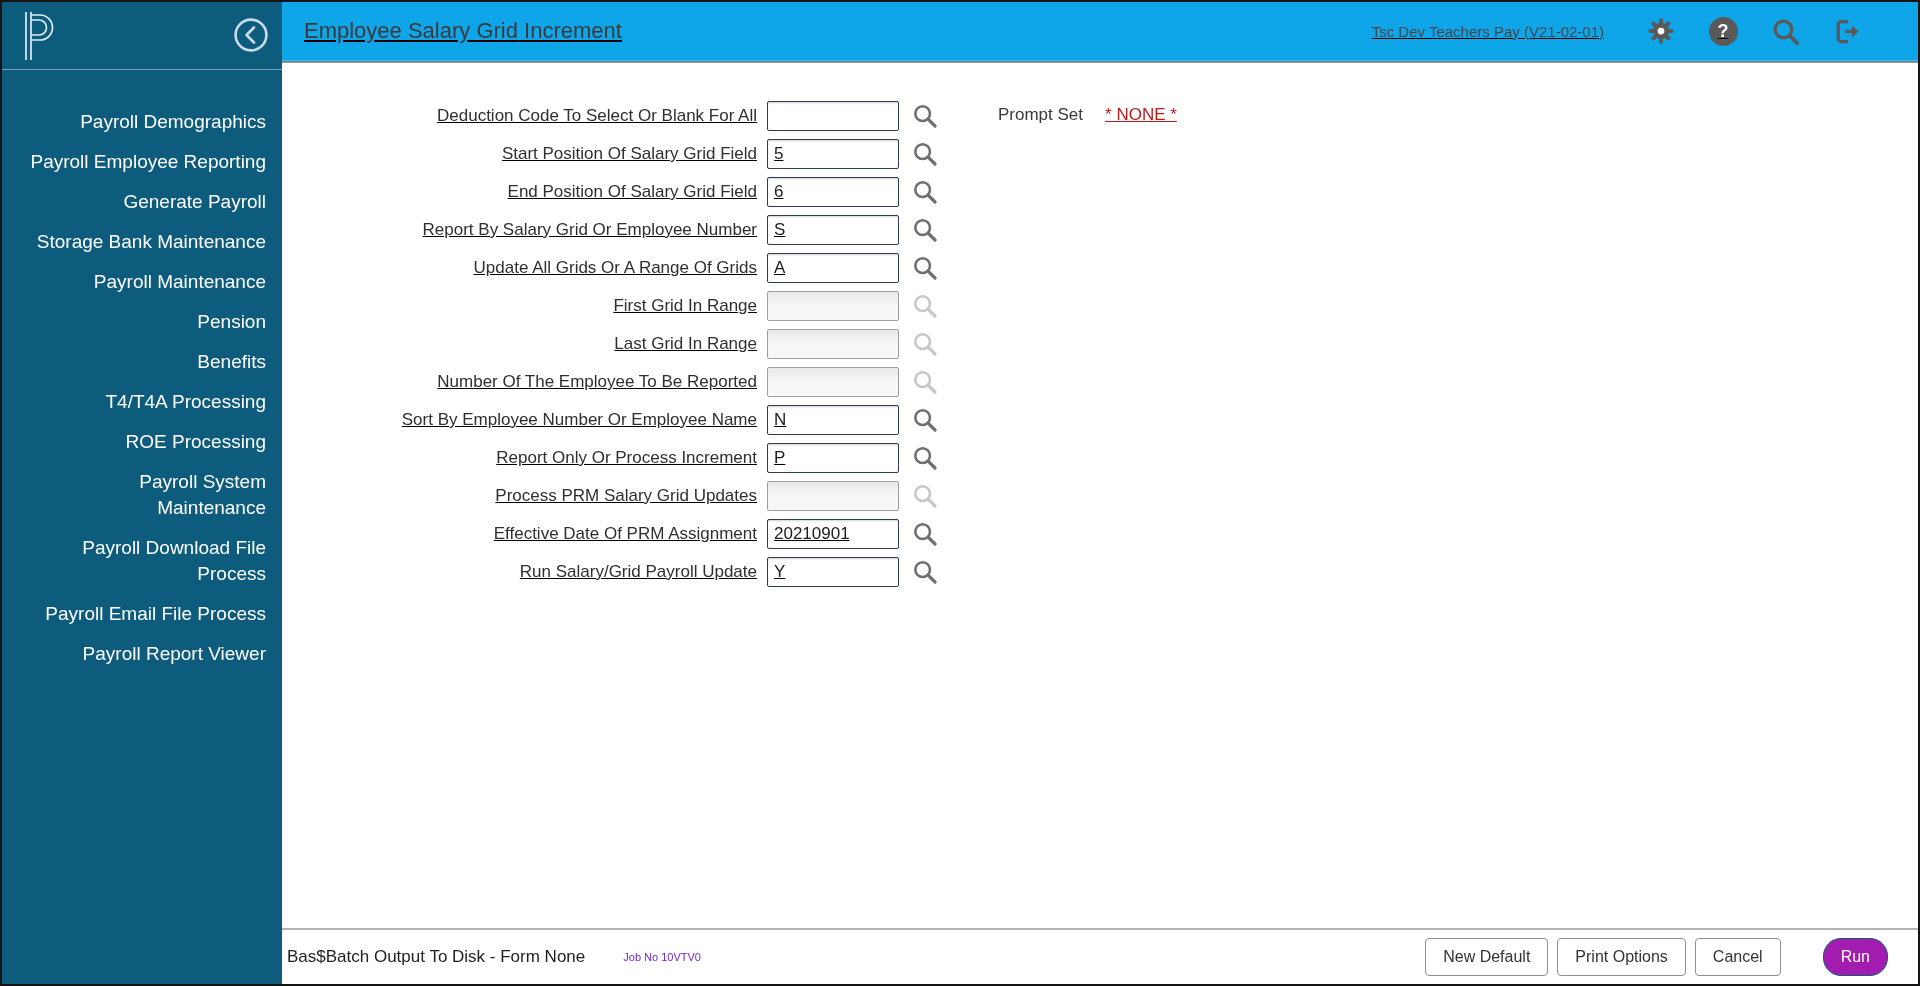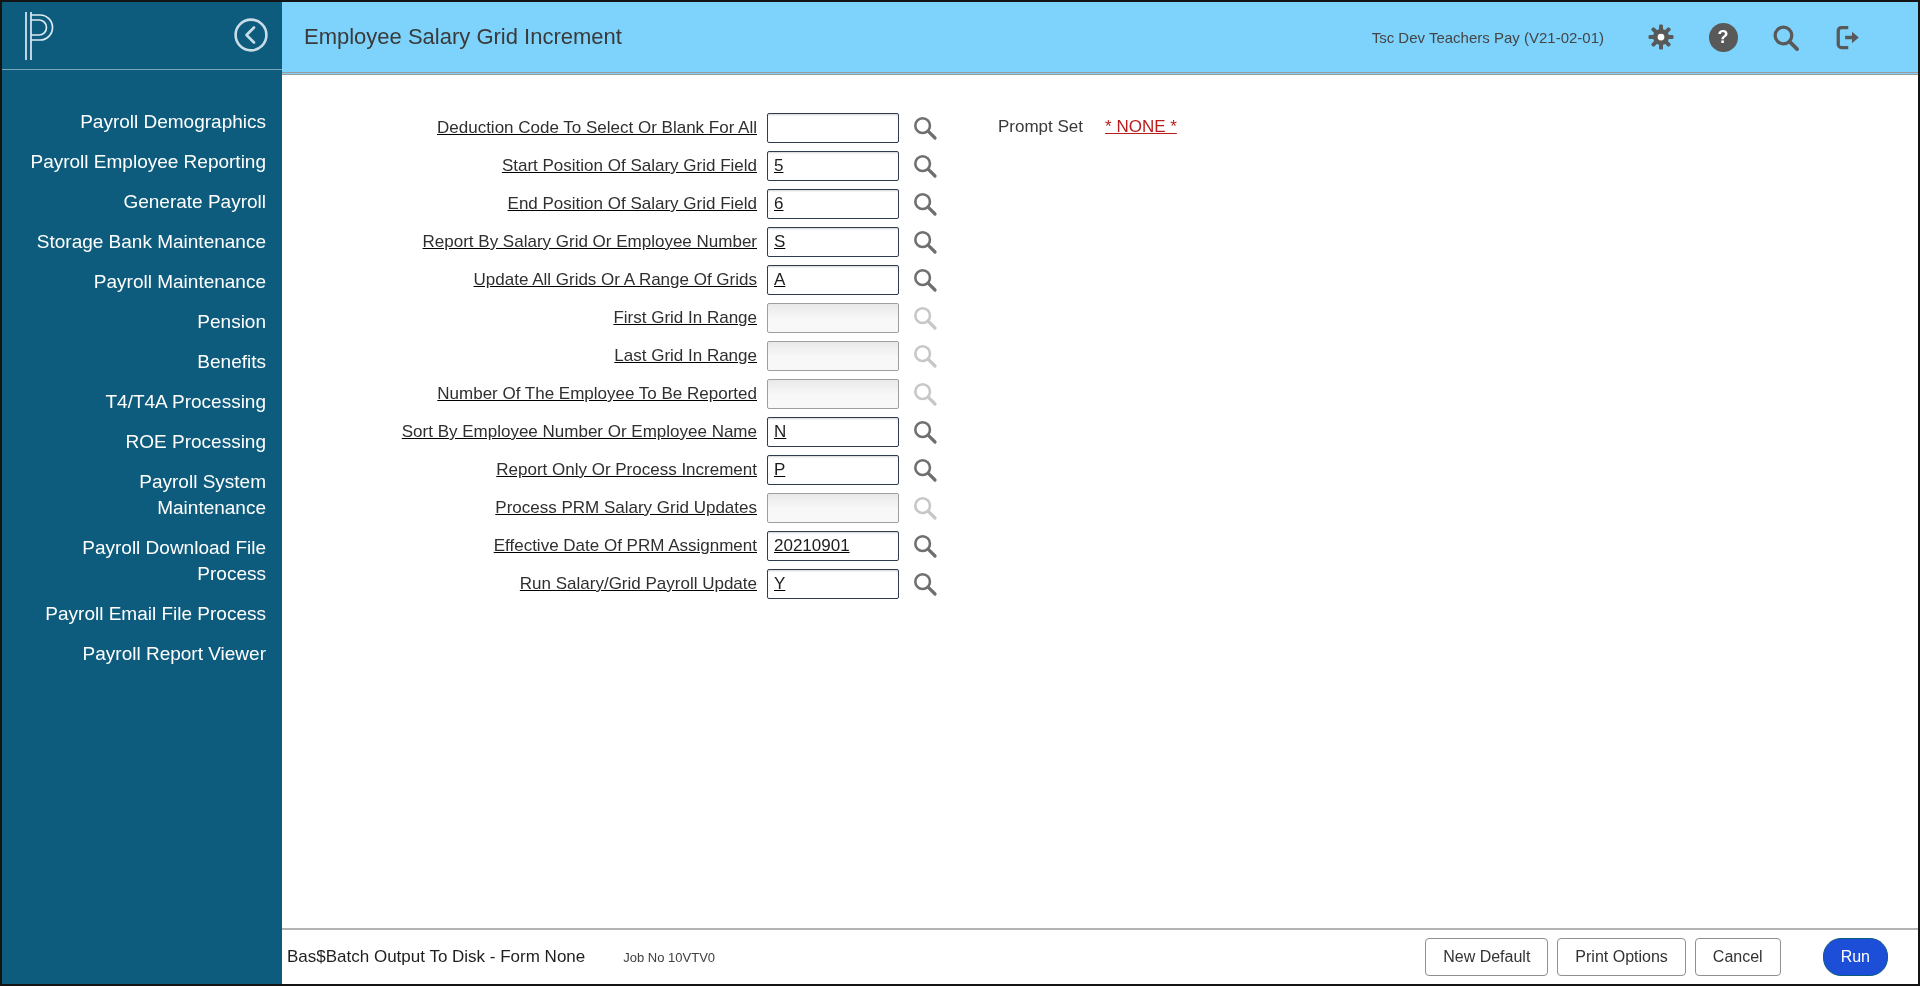--- a/index.html
+++ b/index.html
@@ -10,22 +10,22 @@
   #sidebar{position:absolute;left:0;top:0;bottom:0;width:280px;background:#0E5C7D;color:#fff;text-align:right;}
   #sidebar-header{height:68px;border-bottom:1px solid rgba(255,255,255,0.45);position:relative;}
   #logo{position:absolute;left:16px;top:9px;}
   #collapse-btn{position:absolute;right:13px;top:15px;width:36px;height:36px;cursor:pointer;}
   #sidebar-nav{padding-top:32px;}
   .nav-item{padding:7px 16px 7px 12px;font-size:19px;line-height:26px;color:#fff;
             white-space:pre-line;cursor:pointer;}
 
   
   #right-pane{margin-left:280px;height:100%;display:flex;flex-direction:column;}
-  #header{height:73px;flex:0 0 auto;display:flex;align-items:center;
-          border-bottom:3px double #9a9a9a;padding:0 56px 0 22px;background:#7dd3fc;}
+  #header{height:61px;flex:0 0 auto;display:flex;align-items:center;
+          border-bottom:3px double #9a9a9a;padding:0 56px 0 22px;background:#0ea5e9;text-decoration:underline;}
   #page-title{font-size:22px;color:#3a3a3a;}
   #header-right{margin-left:auto;display:flex;align-items:center;gap:32px;}
   #env-label{font-size:15px;color:#454545;margin-right:10px;}
   .hicon{width:30px;height:30px;display:flex;align-items:center;justify-content:center;cursor:pointer;}
   #help-icon{width:29px;height:29px;border-radius:50%;background:#595959;color:#fff;
              font-size:18px;font-weight:bold;display:flex;align-items:center;justify-content:center;}
 
   
   #main{flex:1 1 auto;position:relative;background:#fff;}
   #form-rows{padding:38px 0 0 20px;text-decoration:underline;}
@@ -39,25 +39,25 @@
   .mag.mag-disabled{cursor:default;}
 
   #prompt-set{position:absolute;left:716px;top:42px;display:flex;align-items:center;font-size:17px;}
   #prompt-set-label{color:#3a3a3a;}
   #prompt-set-value{color:#b91c1c;margin-left:22px;cursor:pointer;text-decoration:underline;}
 
   
   #footer{flex:0 0 auto;height:56px;border-top:2px solid #b3b3b3;background:#fff;
           display:flex;align-items:center;padding:0 30px 0 5px;}
   #footer-status{font-size:17px;color:#1f1f1f;}
-  #footer-job{font-size:13px;color:#404040;margin-left:38px;}
+  #footer-job{font-size:11px;color:#6d28d9;margin-left:38px;}
   #footer-buttons{margin-left:auto;display:flex;align-items:center;}
   .btn{font-size:16px;color:#333;background:#fff;border:1px solid #909090;border-radius:4px;
        padding:9px 17px;margin-left:9px;cursor:pointer;white-space:nowrap;}
-  .btn-primary{background:#1d4ed8;border-color:#0E5C7D;color:#fff;margin-left:42px;border-radius:18px;}
+  .btn-primary{background:#a21caf;border-color:#0E5C7D;color:#fff;margin-left:42px;border-radius:18px;}
 </style>
 </head>
 <body>
 
 <div id="page">
 
   <div id="sidebar">
     <div id="sidebar-header">
       <span id="logo">
         <svg width="42" height="50" viewBox="0 0 42 50" fill="none" stroke="#DDEBF3" stroke-width="1.7">

